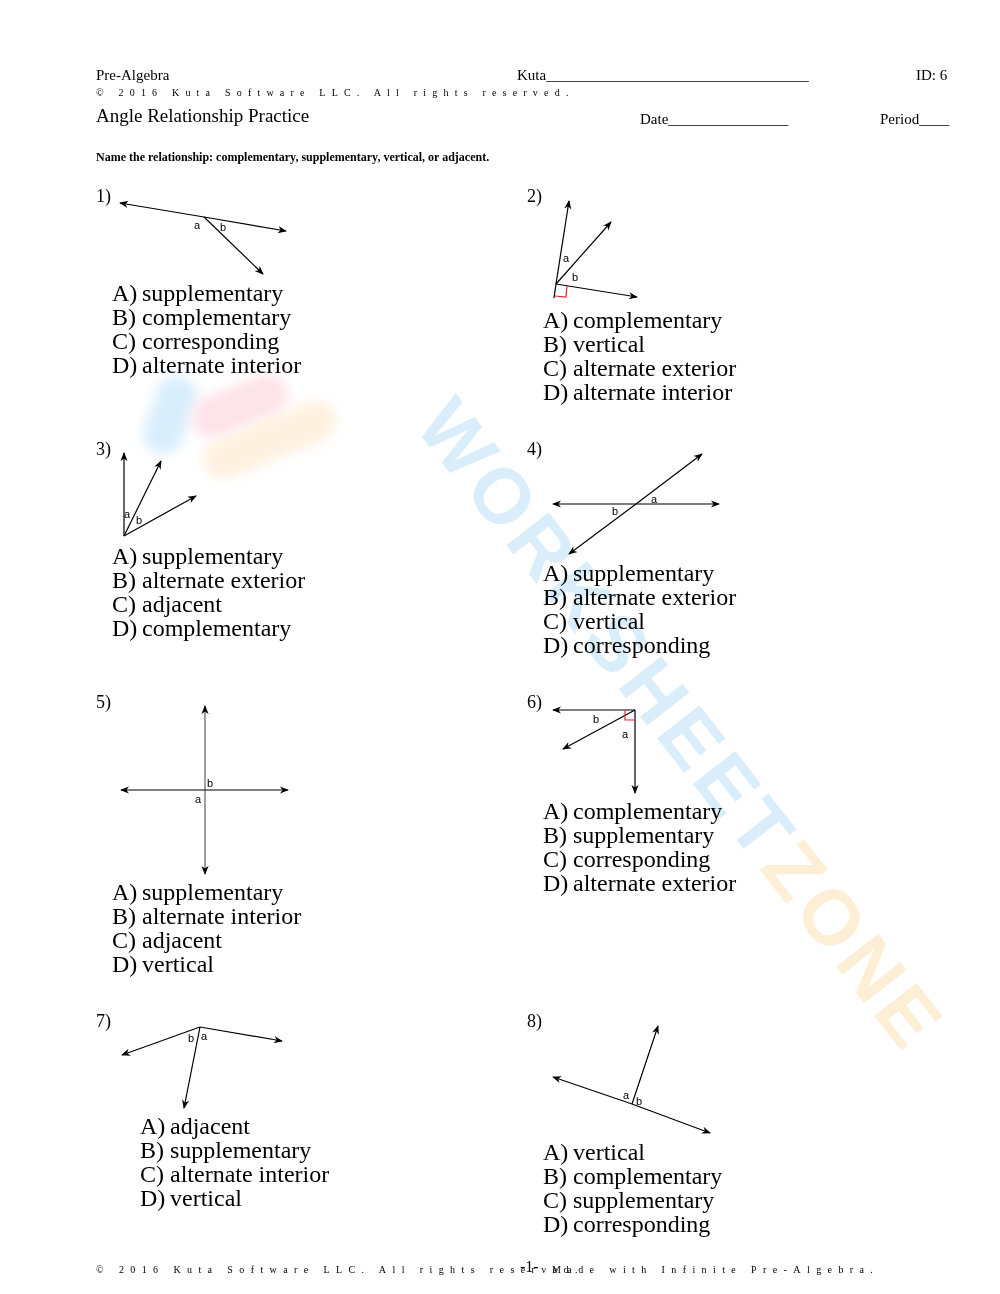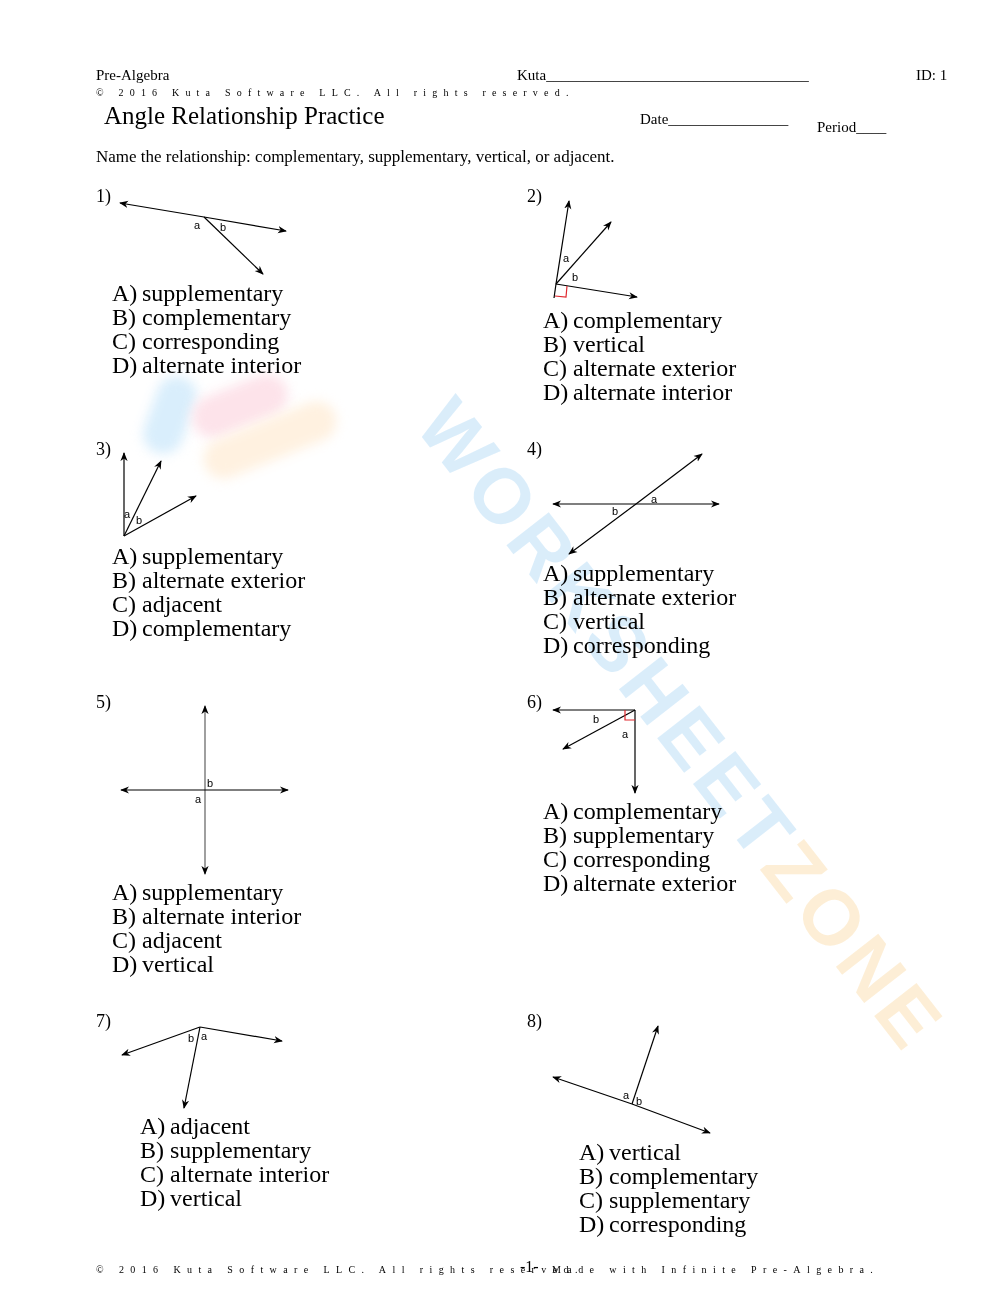--- a/index.html
+++ b/index.html
@@ -1,22 +1,22 @@
 <!DOCTYPE html>
 <html><head>
 <meta charset="utf-8">
 <style>
   html, body { margin: 0; padding: 0; background: #ffffff; }
   body { width: 1000px; height: 1294px; position: relative; overflow: hidden;
          font-family: "Liberation Serif", "DejaVu Serif", serif; color: #000; }
   .abs { position: absolute; }
   .hdr { font-size: 15px; line-height: 20px; }
   .copy { font-size: 10px; letter-spacing: 6.2px; line-height: 12px; white-space: nowrap; }
-  .title { font-size: 25px; line-height: 28px; margin-left: 8px; }
-  .instr { font-size: 17px; font-weight: normal; line-height: 20px; text-align: center; }
+  .title { font-size: 19px; line-height: 28px; }
+  .instr { font-size: 12px; font-weight: bold; line-height: 20px; text-align: center; }
   .qnum { font-size: 18px; line-height: 20px; }
   .choices { font-size: 24px; line-height: 24px; }
   .choice { white-space: nowrap; }
   .choice .lt { display: inline-block; width: 30px; }
   svg.fig { position: absolute; overflow: visible; }
   svg text { font-family: "Liberation Sans", "DejaVu Sans", sans-serif; font-size: 11px; fill: #000; }
   .wm { position: absolute; pointer-events: none; }
   .wm-text { position: absolute; left: 280px; top: 680px; transform: rotate(52deg); transform-origin: center;
              font-family: "Liberation Sans", "DejaVu Sans", sans-serif; font-weight: bold; font-size: 78px;
              letter-spacing: 6px; white-space: nowrap; opacity: 0.18; }
@@ -32,27 +32,27 @@
   <div class="wm-blob" style="left:200px;top:420px;width:140px;height:40px;background:#fff1e0;transform:rotate(-22deg);"></div>
   <div class="wm-text">
     <span style="color:#3aa0e8;">WORKSHEET</span><span style="color:#f5a623;">ZONE</span>
   </div>
 </div>
 
 <div class="abs hdr" style="left:96px;top:65px;">Pre-Algebra</div>
 <div class="abs hdr" style="left:517px;top:65px;white-space:nowrap;">
   <span>Kuta</span><span>___________________________________</span>
 </div>
-<div class="abs hdr" style="left:916px;top:65px;">ID: 1</div>
+<div class="abs hdr" style="left:916px;top:65px;">ID: 6</div>
 <div class="abs copy" style="left:96px;top:87px;">© 2016 Kuta Software LLC. All rights reserved.</div>
 <div class="abs title" style="left:96px;top:102px;">Angle Relationship Practice</div>
 <div class="abs hdr" style="left:640px;top:109px;white-space:nowrap;">
   <span>Date</span><span>________________</span>
 </div>
-<div class="abs hdr" style="left:817px;top:109px;white-space:nowrap;margin-top:8px;">
+<div class="abs hdr" style="left:880px;top:109px;white-space:nowrap;">
   <span>Period</span><span>____</span>
 </div>
 <div class="abs instr" style="left:96px;top:147px;">Name the relationship: complementary, supplementary, vertical, or adjacent.</div>
 
 <svg width="0" height="0" style="position:absolute;">
   <defs>
     <marker id="ah" viewBox="0 0 10 10" refX="9" refY="5" markerWidth="9" markerHeight="9" orient="auto-start-reverse" markerUnits="userSpaceOnUse">
       <path d="M0,1 L10,5 L0,9 L3,5 Z" fill="#000"></path>
     </marker>
   </defs>
@@ -169,21 +169,21 @@
 </div>
 
 <div class="abs qnum" style="left:527px;top:1011px;">8)</div>
 <svg class="fig" style="left:0;top:0;" width="1000" height="1294">
   <line x1="632" y1="1104" x2="553" y2="1077" stroke="#000" stroke-width="1.2" marker-end="url(#ah)"></line>
   <line x1="632" y1="1104" x2="710" y2="1133" stroke="#000" stroke-width="1.2" marker-end="url(#ah)"></line>
   <line x1="632" y1="1104" x2="658" y2="1026" stroke="#000" stroke-width="1.2" marker-end="url(#ah)"></line>
   <text x="623" y="1099">a</text>
   <text x="636" y="1105">b</text>
 </svg>
-<div class="abs choices" style="left:543px;top:1140px;margin-left:36px;">
+<div class="abs choices" style="left:543px;top:1140px;">
   <div class="choice"><span class="lt">A)</span><span>vertical</span></div>
   <div class="choice"><span class="lt">B)</span><span>complementary</span></div>
   <div class="choice"><span class="lt">C)</span><span>supplementary</span></div>
   <div class="choice"><span class="lt">D)</span><span>corresponding</span></div>
 </div>
 
 <div class="abs footer" style="left:96px;top:1264px;">© 2016 Kuta Software LLC. All rights reserved.</div>
 <div class="abs" style="left:520px;top:1258px;font-size:16px;">-1-</div>
 <div class="abs footer" style="left:552px;top:1264px;">Made with Infinite Pre-Algebra.</div>
 

